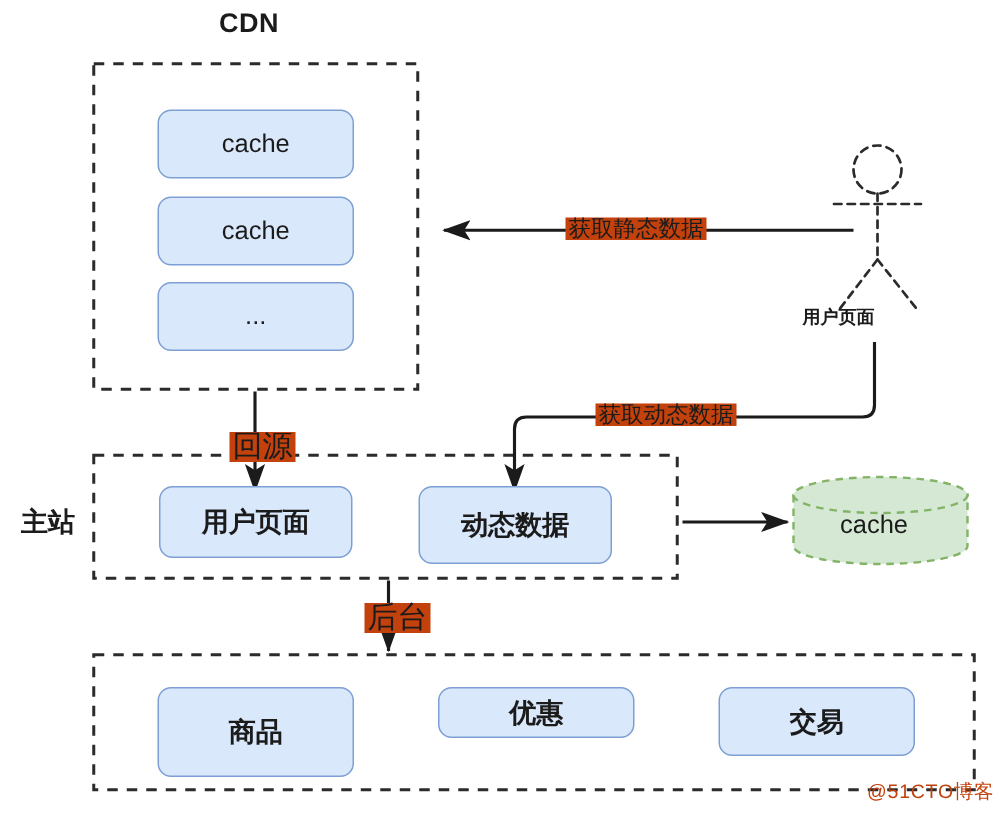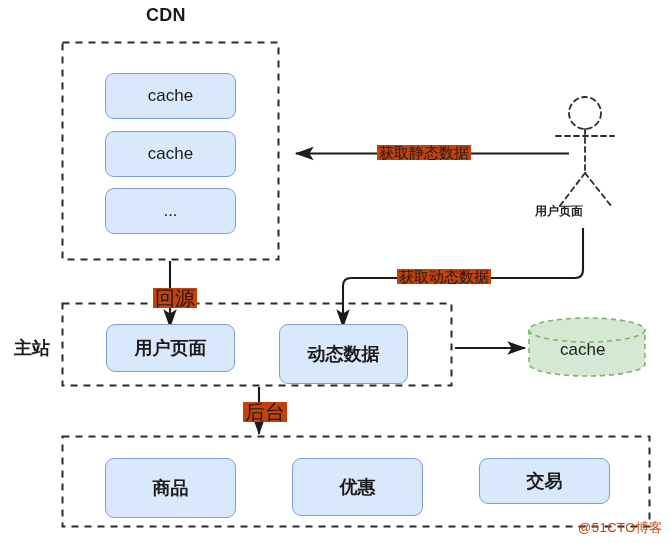--- a/index.html
+++ b/index.html
@@ -139,30 +139,30 @@
   </div>
   <div class="node blue-box" style="left:105px; top:188px; width:131px; height:46px;">
     <span>...</span>
   </div>
 
   <div class="label-plain side-label" style="left:14px; top:336px;">主站</div>
 
   <div class="node blue-box cn" style="left:106px; top:324px; width:129px; height:48px;">
     <span>用户页面</span>
   </div>
-  <div class="node blue-box cn" style="left:279px; top:324px; width:129px; height:60px;">
+  <div class="node blue-box cn" style="left:279px; top:324px; width:129px; height:52px;">
     <span>动态数据</span>
   </div>
 
   <div class="cyl-text" style="left:560px; top:340px;">cache</div>
 
   <div class="node blue-box cn" style="left:105px; top:458px; width:131px; height:60px;">
     <span>商品</span>
   </div>
-  <div class="node blue-box cn" style="left:292px; top:458px; width:131px; height:58px;">
+  <div class="node blue-box cn" style="left:292px; top:458px; width:131px; height:34px;">
     <span>优惠</span>
   </div>
   <div class="node blue-box cn" style="left:479px; top:458px; width:131px; height:46px;">
     <span>交易</span>
   </div>
 
   <div class="label-plain actor-label" style="left:535px; top:203px;">用户页面</div>
 
   <div class="label-plain edge-label" style="left:377px; top:145px;">获取静态数据</div>
   <div class="label-plain edge-label" style="left:397px; top:269px;">获取动态数据</div>

